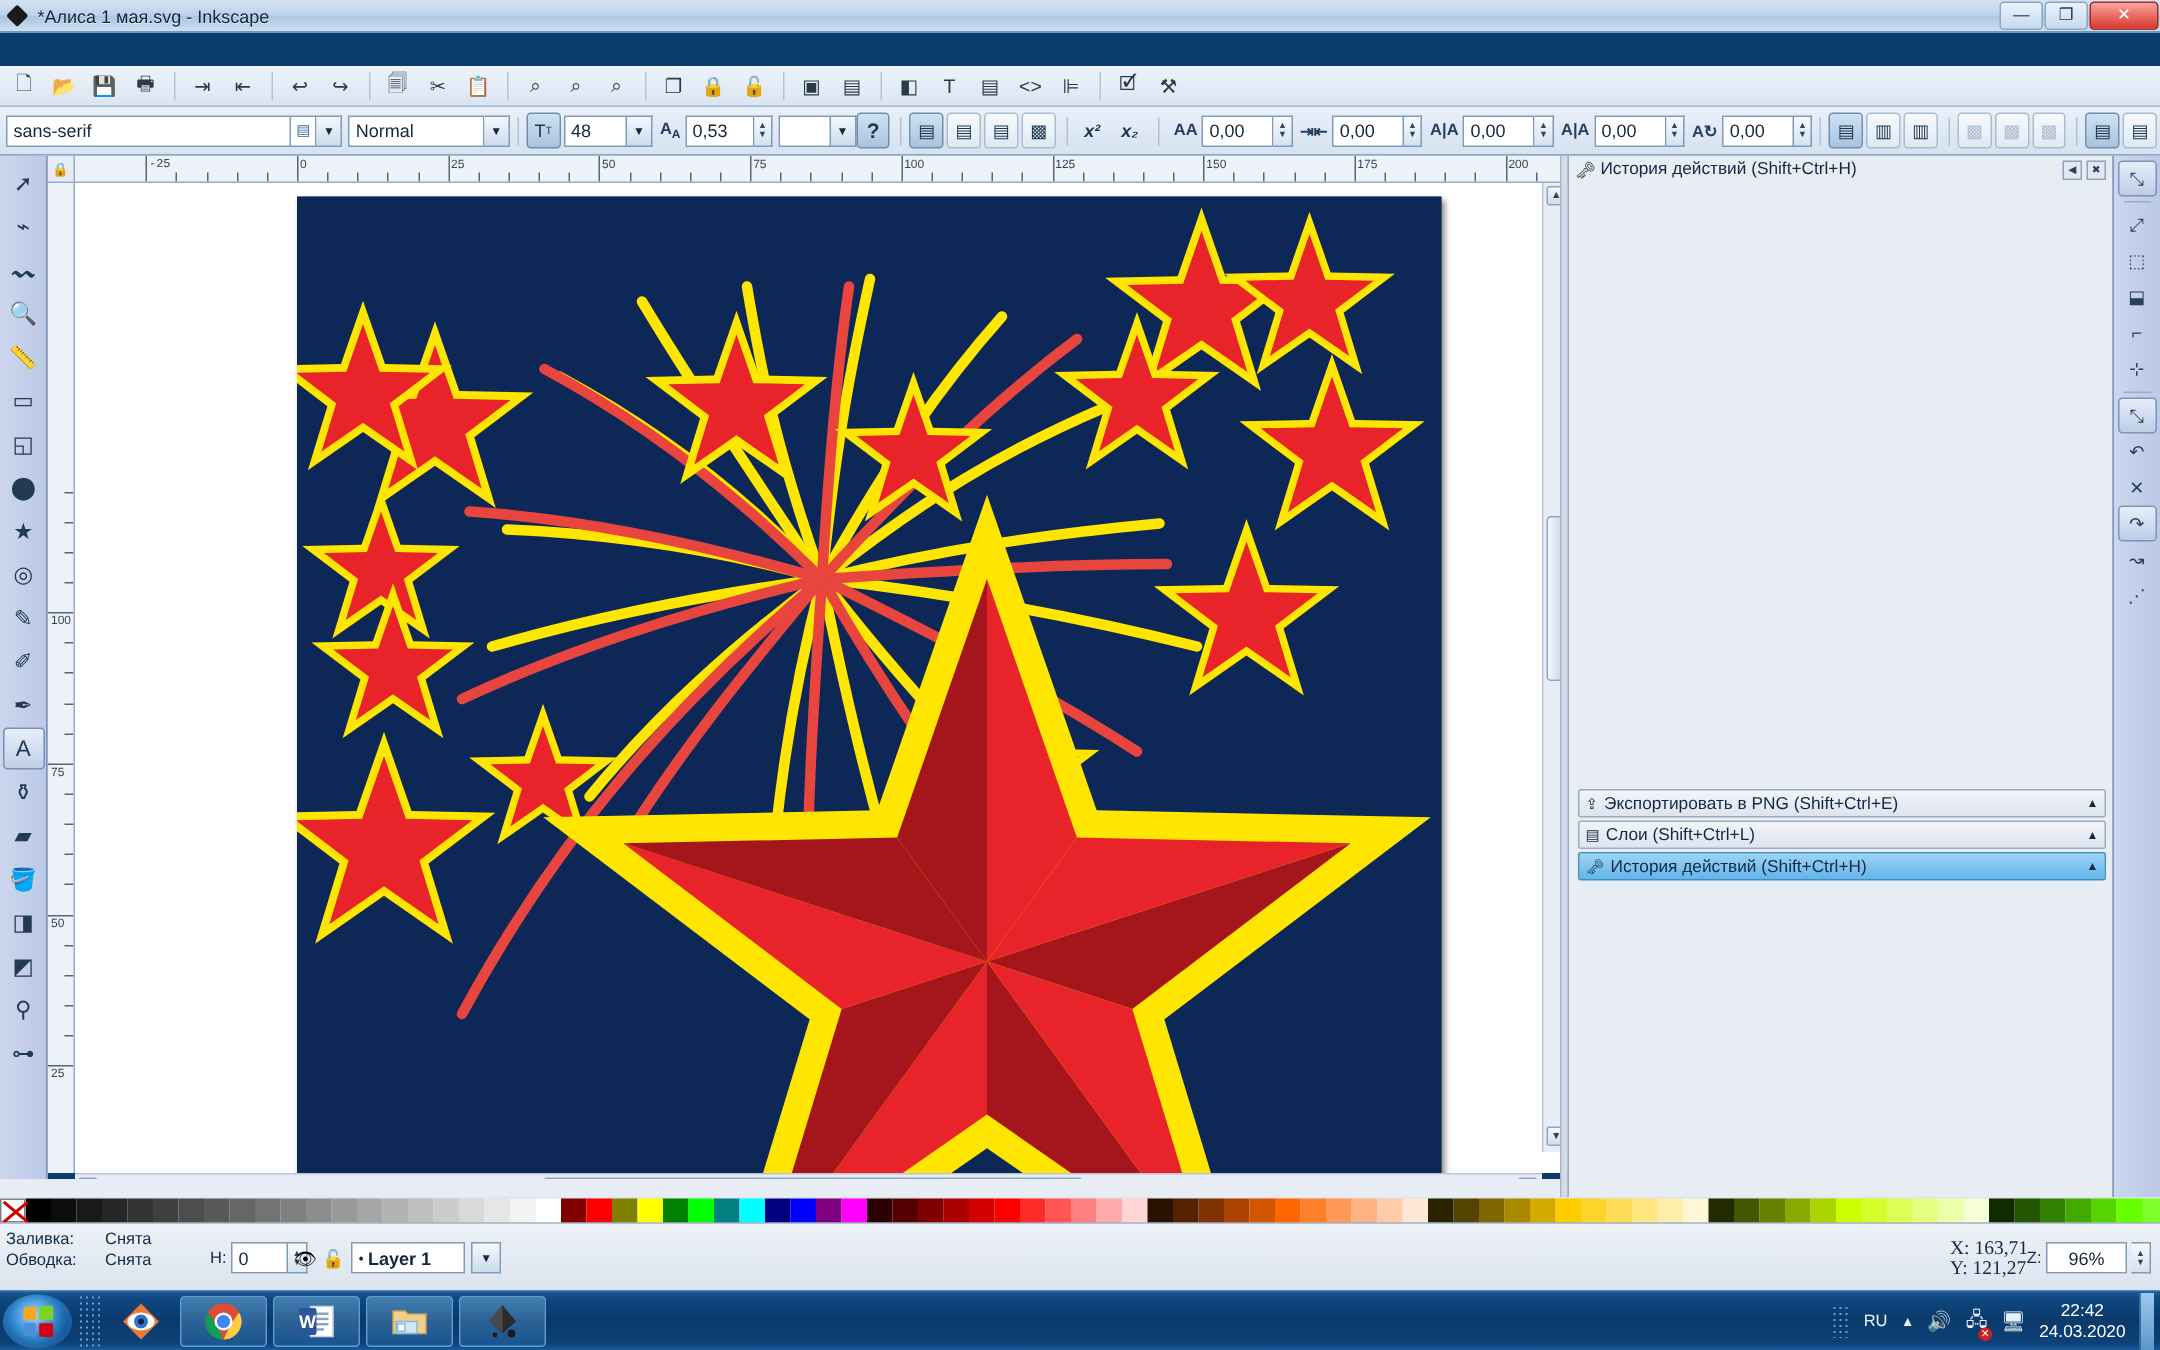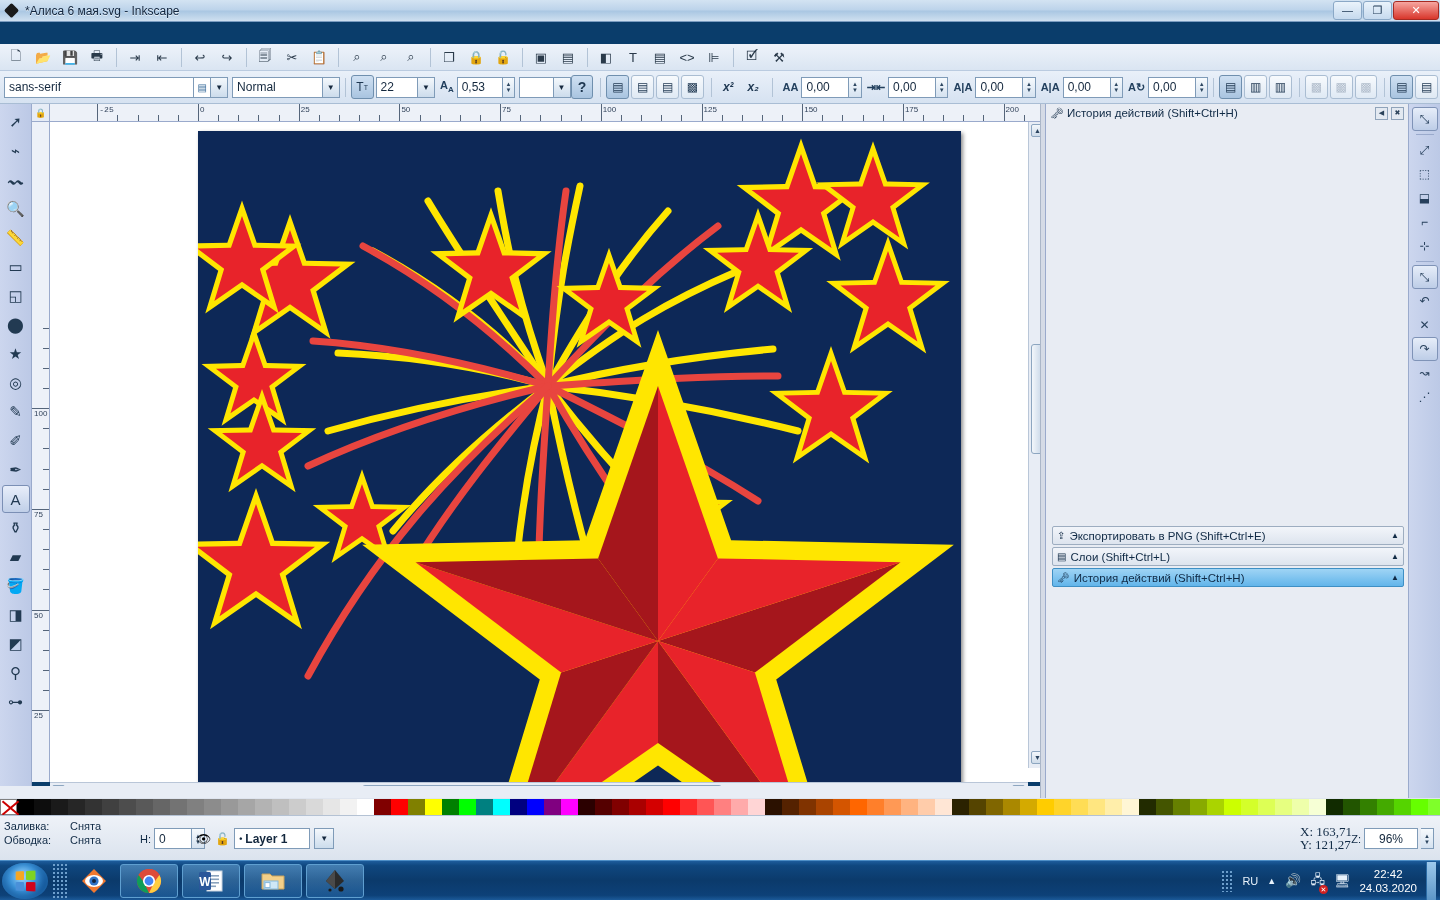--- a/index.html
+++ b/index.html
@@ -267,21 +267,21 @@
 </style>
 </head>
 <body>
 
 <div id="app">
 
   <div class="titlebar">
     <div class="tb-icon">
         <div class="ink"></div>
       </div>
-    <div class="tb-title">*Алиса 6 мая.svg - Inkscape</div>
+    <div class="tb-title">*Алиса 1 мая.svg - Inkscape</div>
     <div class="tb-buttons">
       <div class="tb-btn">—</div>
       <div class="tb-btn">❐</div>
       <div class="tb-btn close">✕</div>
     </div>
   </div>
 
 
   <div class="cmdbar" id="cmdbar">
       <div class="tbtn">🗋</div>
@@ -322,21 +322,21 @@
 
   <div class="textbar">
     <div class="fld" style="width:200px;">sans-serif</div>
     <div style="width:18px;height:21px;border:1px solid #7f9bb8;border-left:none;background:#fff;display:flex;align-items:center;justify-content:center;font-size:10px;color:#3b6d9c;">▤</div>
     <div class="ddbtn">▼</div>
     <div style="width:4px;"></div>
     <div class="fld" style="width:95px;">Normal</div>
     <div class="ddbtn">▼</div>
     <div class="sep"></div>
     <div class="obtn on">T<sub style="font-size:7px;">T</sub></div>
-    <div class="fld" style="width:44px;">22</div>
+    <div class="fld" style="width:44px;">48</div>
     <div class="ddbtn">▼</div>
     <div class="lbl-ico">A<sub style="font-size:8px;">A</sub></div>
     <div class="fld" style="width:48px;">0,53</div>
     <div class="spin">
         <span>▲</span>
         <span>▼</span>
       </div>
     <div style="width:4px;"></div>
     <div class="fld" style="width:36px;"></div>
     <div class="ddbtn">▼</div>

